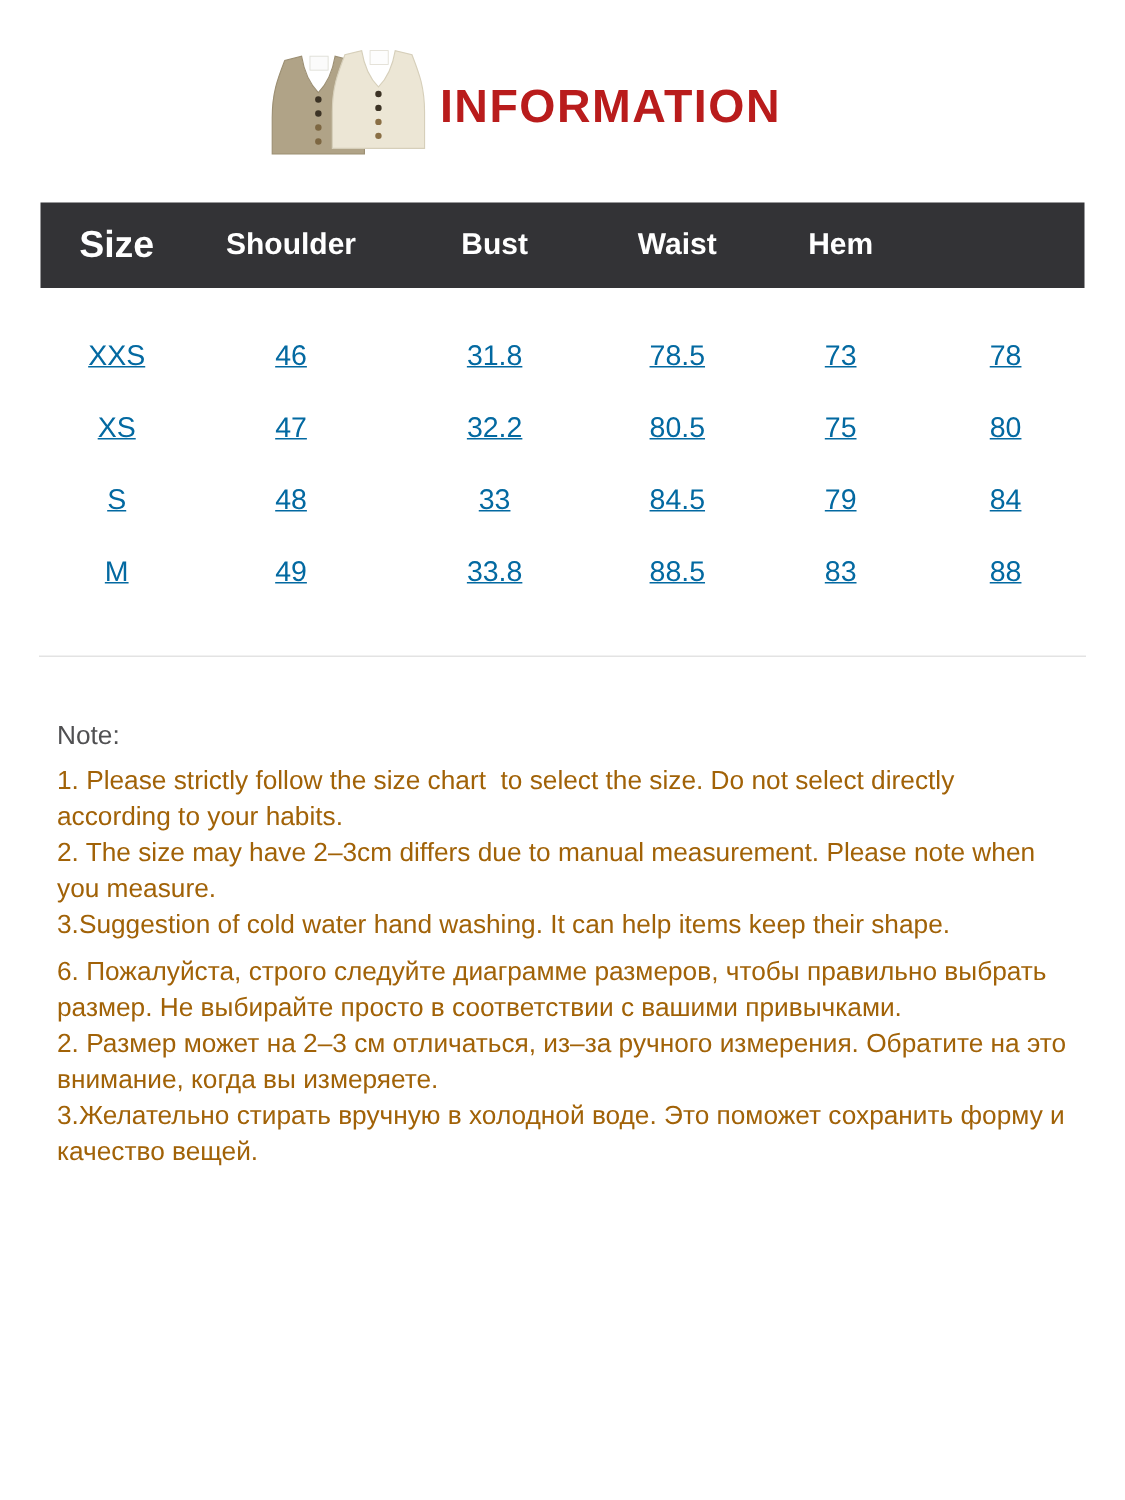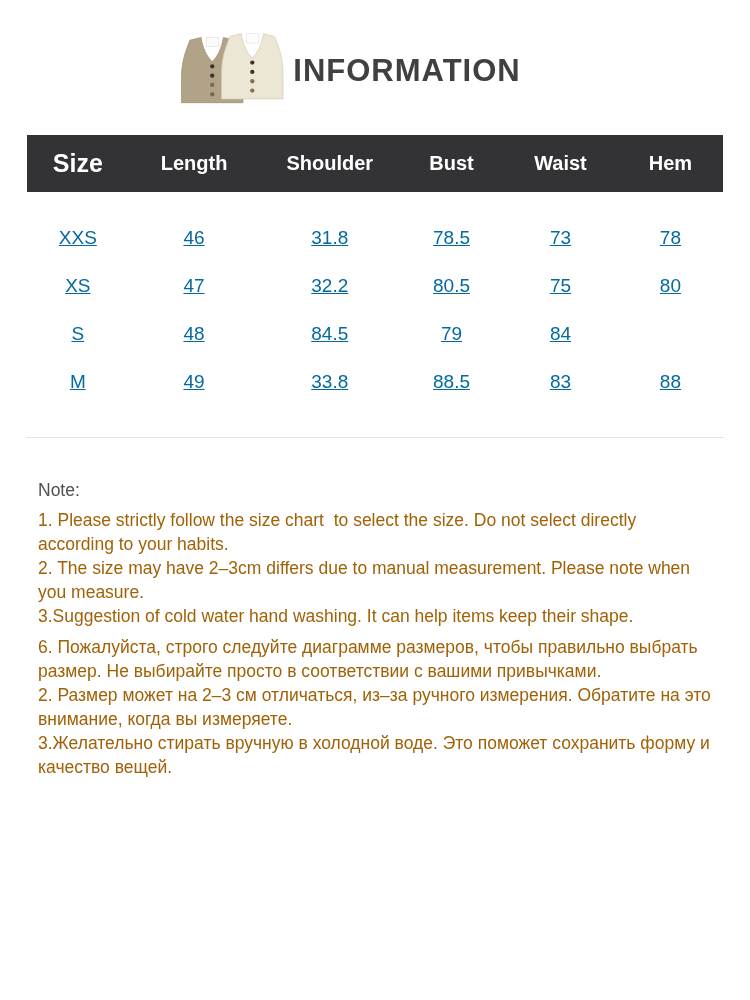--- a/index.html
+++ b/index.html
@@ -20,21 +20,21 @@
     padding-top: 30px;
     position: relative;
     left: -28px;
   }
   .vest-img { display: inline-block; line-height: 0; margin-right: 8px; }
   .page-title {
     margin: 0;
     font-size: 31px;
     font-weight: bold;
     letter-spacing: 1px;
-    color: #404040;
+    color: #b91c1c;
   }
 
   
   .size-table { margin: 23px 27px 0 27px; }
   .grid-row {
     display: grid;
     grid-template-columns: 14.6% 18.8% 20.2% 14.8% 16.5% 15.1%;
     align-items: center;
     text-align: center;
   }
@@ -97,21 +97,20 @@
           <circle cx="40" cy="61" r="2.3" fill="#8a6f45"></circle>
         </g>
       </svg>
     </span>
     <h1 class="page-title">INFORMATION</h1>
   </header>
 
   <section class="size-table">
     <div class="grid-row thead">
       <span class="col col-size">Size</span>
-      <span class="col">Length</span>
       <span class="col">Shoulder</span>
       <span class="col">Bust</span>
       <span class="col">Waist</span>
       <span class="col">Hem</span>
     </div>
     <div class="tbody">
       <div class="grid-row">
         <span>XXS</span>
         <span>46</span>
         <span>31.8</span>
@@ -123,20 +122,21 @@
         <span>XS</span>
         <span>47</span>
         <span>32.2</span>
         <span>80.5</span>
         <span>75</span>
         <span>80</span>
       </div>
       <div class="grid-row">
         <span>S</span>
         <span>48</span>
+        <span>33</span>
         <span>84.5</span>
         <span>79</span>
         <span>84</span>
       </div>
       <div class="grid-row">
         <span>M</span>
         <span>49</span>
         <span>33.8</span>
         <span>88.5</span>
         <span>83</span>

